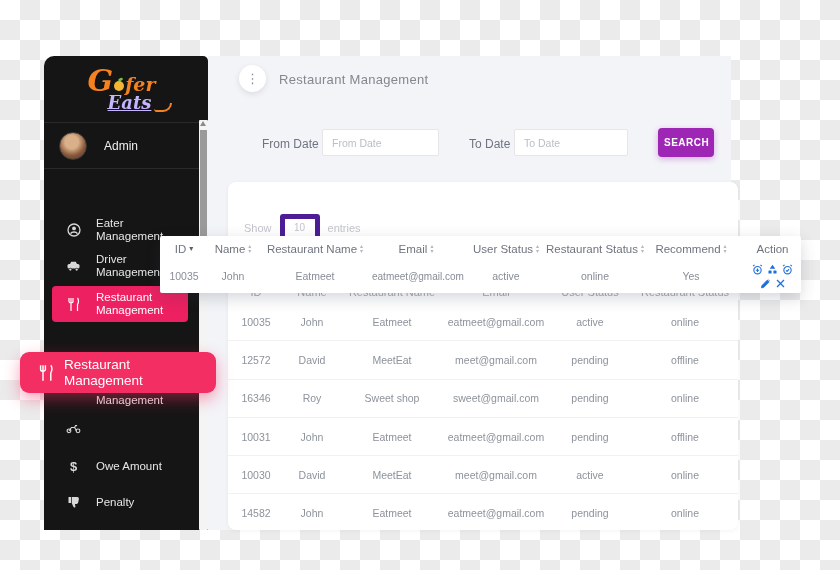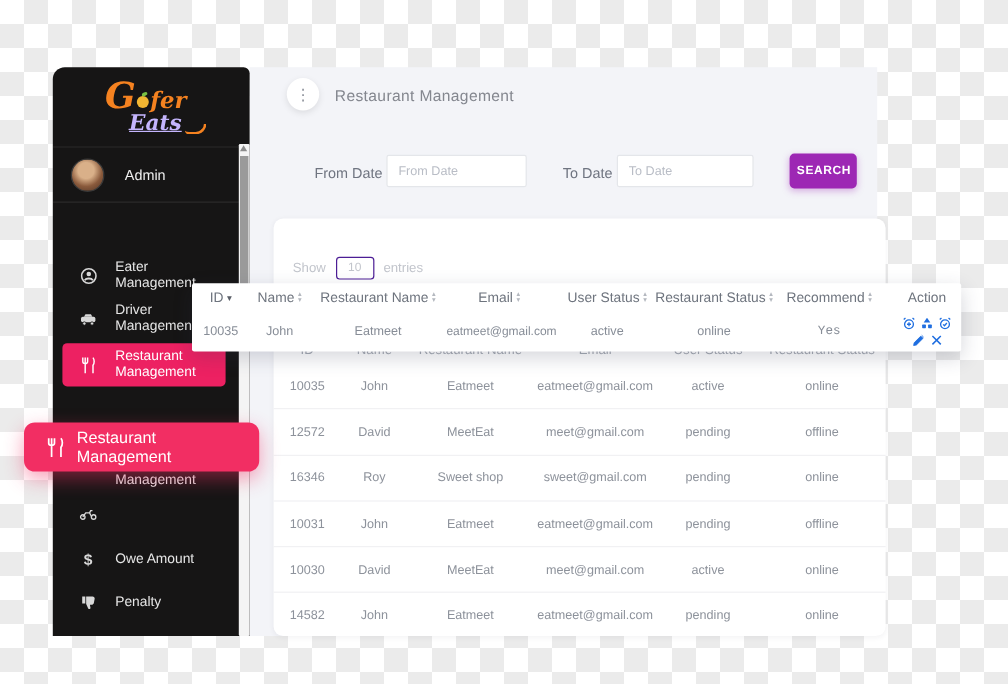--- a/index.html
+++ b/index.html
@@ -63,42 +63,42 @@
   .f-input::placeholder{color:#b9bdc6;}
   .search-btn{left:658px;top:128px;width:56px;height:29px;background:#9d27b4;border:none;
     border-radius:4px;color:#fff;font-size:10px;font-weight:bold;letter-spacing:.5px;
     box-shadow:0 2px 6px rgba(157,39,180,.35);z-index:6;font-family:"Liberation Sans",sans-serif;}
 
   
   .card{left:228px;top:182px;width:510px;height:348px;background:#fff;border-radius:8px;
     box-shadow:0 1px 4px rgba(40,40,60,.05);z-index:8;}
   .show-row{position:absolute;left:16px;top:32px;display:flex;align-items:center;gap:8px;
     color:#c2c5cc;font-size:11px;}
-  .page-size{min-width:30px;height:17px;border:1px solid #4c1d95;border-radius:3px;color:#c2c5cc;
+  .page-size{min-width:30px;height:17px;border:5px solid #4c1d95;border-radius:3px;color:#c2c5cc;
     font-size:10px;display:flex;align-items:center;justify-content:center;background:#fff;}
   .tb-grid{display:grid;grid-template-columns:56px 56px 104px 104px 84px 106px;}
   .t-head{position:absolute;left:0;top:98px;width:510px;height:23px;align-items:center;}
   .t-head .hc{text-align:center;font-size:11px;color:#a6abb4;white-space:nowrap;}
   .t-body{position:absolute;left:0;top:121px;width:510px;}
   .t-row{height:37.3px;align-items:center;border-top:1px solid #f1f1f3;}
   .t-row:first-child{border-top:none;}
   .t-row .tc{text-align:center;font-size:10.5px;color:#8d929b;white-space:nowrap;}
 
   
   .overlay{left:160px;top:236px;width:641px;height:57px;background:#fff;border-radius:2px;
     box-shadow:0 5px 16px rgba(50,55,80,.20);z-index:40;}
   .ov-grid{display:grid;grid-template-columns:48px 50px 114px 88px 92px 86px 106px 57px;}
   .ov-head{position:absolute;left:0;top:0;width:641px;height:25px;align-items:center;}
   .ov-head .hc{text-align:center;font-size:11.5px;color:#6e747e;white-space:nowrap;
     display:flex;align-items:center;justify-content:center;gap:3px;}
   .ov-row{position:absolute;left:0;top:25px;width:641px;height:30px;align-items:center;}
   .ov-row .tc{text-align:center;font-size:10.5px;color:#878d97;white-space:nowrap;}
   .sort-caret{color:#5a5f68;font-size:8px;}
   .sort-pair{display:inline-flex;flex-direction:column;line-height:4.5px;font-size:6px;color:#b4b8bf;}
-  .rec-yes{color:#5a8fd8;font-family:Liberation Mono, monospace;}
+  .rec-yes{color:#5a8fd8;}
   .actions{display:flex;flex-wrap:wrap;justify-content:center;gap:3px 4px;width:46px;margin:0 auto;}
   .actions svg{cursor:pointer;}
 </style>
 </head>
 <body>
 
 <div class="abs sidebar">
   <div class="abs logo">
     <span class="g">G</span><span class="fruit"></span><span class="fer">fer</span>
     <span class="eats"><span>Eats</span><span class="swirl"></span></span>

